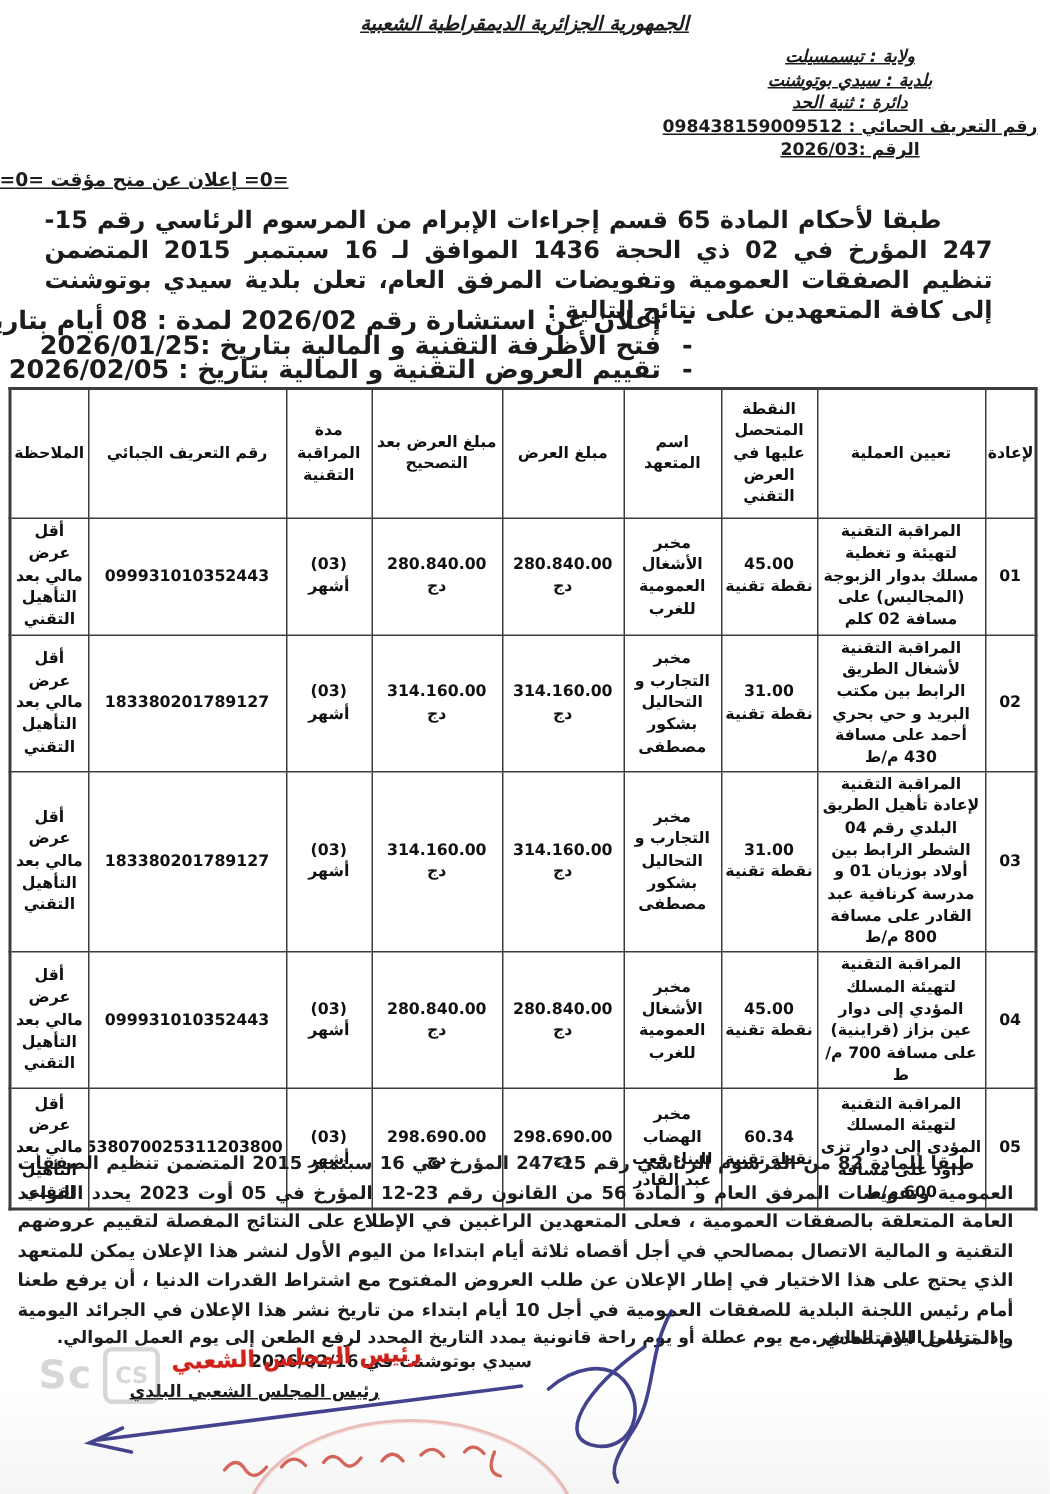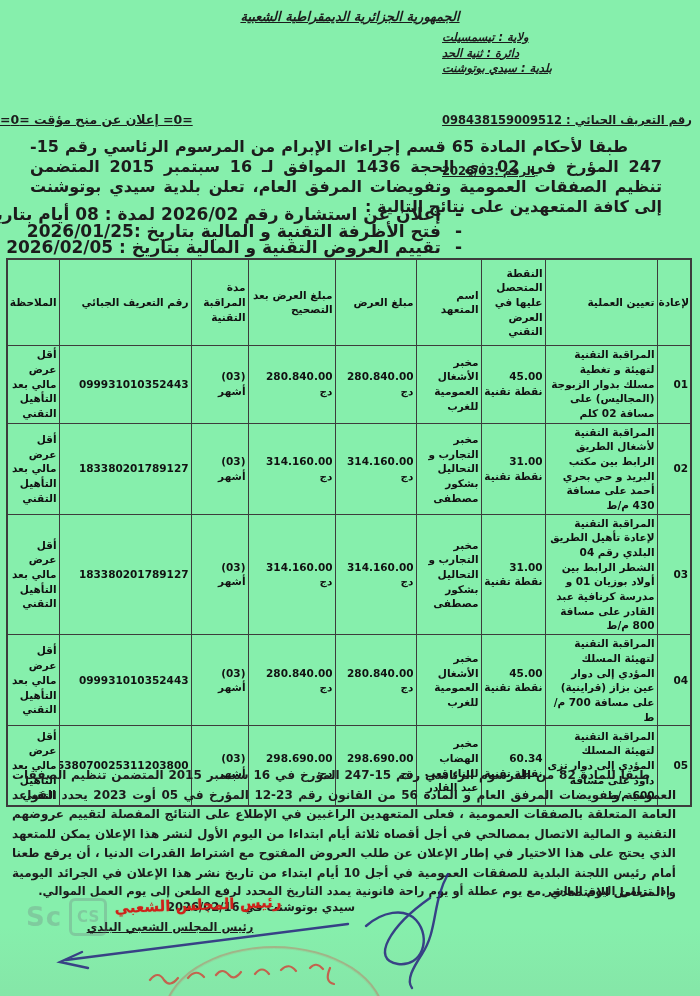--- a/index.html
+++ b/index.html
@@ -1,49 +1,49 @@
 <!DOCTYPE html>
 <html lang="ar" dir="rtl"><head>
 <meta charset="utf-8">
 <style>
   html,body{margin:0;padding:0;}
   body{background:#e8e8e8;font-family:"DejaVu Sans",sans-serif;}
   .page{
     position:relative;width:700px;height:996px;margin:0 auto;
-    background:#86efac;overflow:hidden;color:#1c1c1c;direction:rtl;
+    background:#ffffff;overflow:hidden;color:#1c1c1c;direction:rtl;
   }
   .page::after{
     content:"";position:absolute;left:0;right:0;bottom:0;height:70px;
     background:linear-gradient(to bottom, rgba(0,0,0,0) 0%, rgba(120,115,110,0.07) 100%);
     pointer-events:none;
   }
   .doc-title{
     text-align:center;font-size:13px;font-weight:bold;font-style:italic;
     text-decoration:underline;padding-top:9px;
   }
-  .hdr-block{position:absolute;top:30px;right:8px;text-align:left;line-height:15.5px;}
+  .hdr-block{position:absolute;top:30px;right:8px;text-align:center;line-height:15.5px;}
   .hdr-line{font-size:11.5px;font-weight:bold;font-style:italic;text-decoration:underline;}
-  .hdr-line.num{font-style:normal;margin-top:36px;}
+  .hdr-line.num{font-style:normal;}
   .ann-title{
     position:absolute;top:112px;left:0;width:100%;text-align:left;
     font-size:12.5px;font-weight:bold;text-decoration:underline;
   }
   .intro{
     position:absolute;top:137px;right:38px;left:30px;
     font-size:16px;font-weight:bold;line-height:20px;text-align:justify;text-indent:34px;
   }
   .bullets{position:absolute;top:206px;right:238px;left:40px;font-size:17px;font-weight:bold;line-height:16.5px;}
   .bullet{white-space:nowrap;}
   .bullet .dash{display:inline-block;margin-left:14px;}
   table.results{
     position:absolute;top:258px;right:8px;border-collapse:collapse;
     width:684px;table-layout:fixed;font-size:10.5px;font-weight:bold;color:#111;
   }
   table.results td,table.results th{
-    border:1px solid #3c3c3c;text-align:right;vertical-align:middle;
+    border:1px solid #3c3c3c;text-align:center;vertical-align:middle;
     padding:1px 2px;line-height:1.4;overflow:hidden;margin-top:17px;
   }
   table.results{border:2px solid #3c3c3c;}
   th.op, td.op{text-align:right;padding-right:4px;line-height:1.5;}
   th{font-size:10.5px;}
   tr.hdr{height:86px;}
   tr.r0{height:78px;} tr.r1{height:85px;} tr.r2{height:95px;} tr.r3{height:80px;} tr.r4{height:80px;}
   td.nif{font-size:10.5px;letter-spacing:0px;}
   .closing{
     position:absolute;top:766px;right:24px;left:12px;
@@ -84,22 +84,22 @@
 </style>
 </head>
 <body>
 
 <div class="page">
 
   <div class="doc-title">الجمهورية الجزائرية الديمقراطية الشعبية</div>
 
   <div class="hdr-block">
     <div class="hdr-line">ولاية : تيسمسيلت</div>
+    <div class="hdr-line">بلدية : سيدي بوتوشنت</div>
     <div class="hdr-line">دائرة : ثنية الحد</div>
-    <div class="hdr-line">بلدية : سيدي بوتوشنت</div>
     <div class="hdr-line num">رقم التعريف الجبائي : 098438159009512</div>
     <div class="hdr-line num">الرقم :2026/03</div>
   </div>
 
   <div class="ann-title">=0= إعلان عن منح مؤقت =0=</div>
 
   <div class="intro">طبقا لأحكام المادة 65 قسم إجراءات الإبرام من المرسوم الرئاسي رقم 15-247  المؤرخ في 02 ذي الحجة 1436 الموافق لـ 16 سبتمبر 2015 المتضمن تنظيم الصفقات العمومية وتفويضات المرفق العام، تعلن بلدية سيدي بوتوشنت إلى كافة المتعهدين على نتائج التالية :</div>
 
   <div class="bullets">
     <div class="bullet"><span class="dash">-</span><span>إعلان عن استشارة رقم 2026/02 لمدة : 08 أيام بتاريخ: 2026/01/18</span></div>

